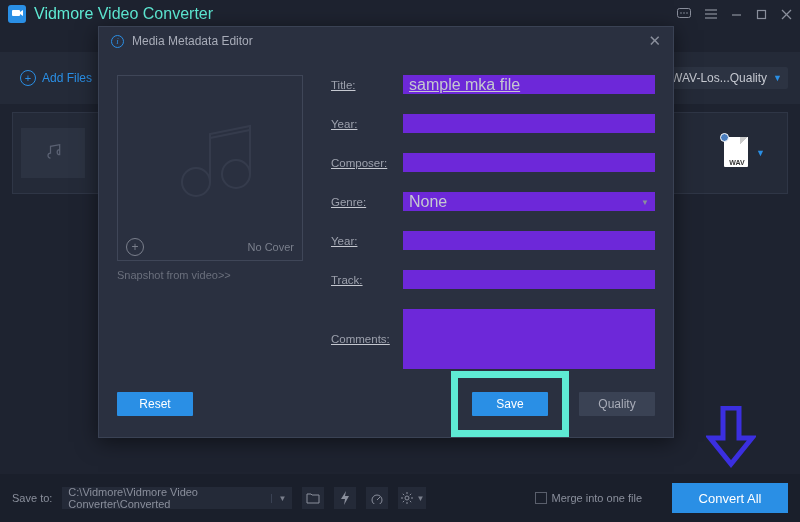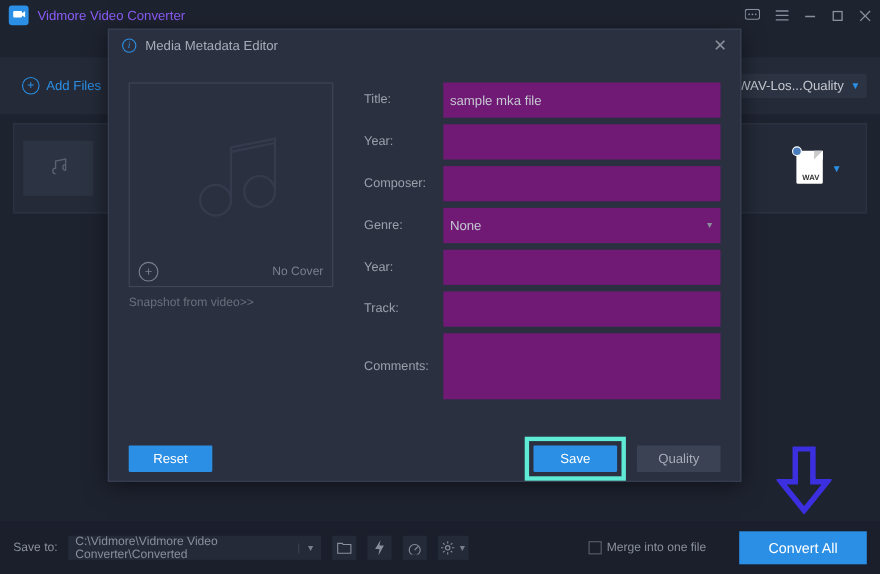--- a/index.html
+++ b/index.html
@@ -1,21 +1,21 @@
 <!DOCTYPE html>
 <html><head>
 <meta charset="utf-8">
 <style>
   * { box-sizing: border-box; margin: 0; padding: 0; font-family: "Segoe UI", Arial, sans-serif; }
   body { width: 800px; height: 522px; background: #1e2330; color: #c5c8d0; overflow: hidden; position: relative; font-size: 12px; }
 
   .titlebar { height: 28px; display: flex; align-items: center; padding: 0 8px; }
   .logo { width: 18px; height: 18px; background: #2a8fe5; border-radius: 3px; display: flex; align-items: center; justify-content: center; margin-right: 8px; }
   .logo svg { width: 12px; height: 12px; }
-  .title-text { flex: 1; color: #8b5cf6; font-size: 12px; }
+  .title-text { flex: 1; color: #5eead4; font-size: 16px; }
   .win-ctrl { display: flex; gap: 14px; align-items: center; }
   .win-ctrl span { color: #8a8f9c; cursor: pointer; font-size: 13px; }
   .win-ctrl svg { display: block; }
 
   .toolbar { height: 52px; display: flex; align-items: center; padding: 0 12px; background: #242a38; margin-top: 24px; }
   .add-btn { display: flex; align-items: center; gap: 6px; color: #2a8fe5; cursor: pointer; padding: 4px 8px; }
   .add-btn .plus-circle { width: 16px; height: 16px; border: 1.5px solid #2a8fe5; border-radius: 50%; display: flex; align-items: center; justify-content: center; font-size: 11px; line-height: 1; }
   .chev { margin-left: 3px; font-size: 9px; color: #7a7f8c; }
   .spacer { flex: 1; }
   .fmt-btn { display: flex; align-items: center; background: #2c3342; padding: 4px 6px; border-radius: 2px; cursor: pointer; }
@@ -41,33 +41,33 @@
 
   .modal-body { display: flex; padding: 20px 18px 10px 18px; gap: 28px; }
   .cover-col { width: 186px; }
   .cover-box { width: 186px; height: 186px; border: 1px solid #3f4658; position: relative; display: flex; align-items: center; justify-content: center; }
   .music-svg { opacity: 0.35; }
   .cover-footer { position: absolute; bottom: 0; left: 0; right: 0; height: 26px; display: flex; align-items: center; padding: 0 8px; justify-content: space-between; }
   .add-cover { width: 18px; height: 18px; border: 1.5px solid #7a7f8c; border-radius: 50%; display: flex; align-items: center; justify-content: center; font-size: 12px; color: #7a7f8c; cursor: pointer; }
   .no-cover { font-size: 11px; color: #7a7f8c; }
   .snapshot-link { font-size: 11px; color: #6a6f7c; margin-top: 8px; cursor: pointer; }
 
-  .fields-col { flex: 1; display: flex; flex-direction: column; gap: 6px; }
+  .fields-col { flex: 1; display: flex; flex-direction: column; gap: 20px; text-decoration: underline; }
   .field { display: flex; align-items: center; gap: 8px; }
   .field label { width: 64px; font-size: 11.5px; color: #9ca0ac; }
-  .field input, .field select, .field textarea { flex: 1; background: #701a75; border: none; color: #c5c8d0; font-size: 12px; padding: 16px 6px; height: 19px; outline: none; }
+  .field input, .field select, .field textarea { flex: 1; background: #6d28d9; border: none; color: #c5c8d0; font-size: 16px; padding: 3px 6px; height: 19px; outline: none; }
   .field textarea { height: 60px; resize: none; }
   .select-wrap { flex: 1; position: relative; }
   .select-wrap input { width: 100%; }
   .select-wrap .sarrow { position: absolute; right: 6px; top: 50%; transform: translateY(-50%); font-size: 8px; color: #8a8f9c; pointer-events: none; }
 
   .modal-footer { position: absolute; bottom: 0; left: 18px; right: 18px; display: flex; align-items: center; }
   .mbtn { width: 76px; height: 24px; display: flex; align-items: center; justify-content: center; font-size: 12px; cursor: pointer; border-radius: 1px; }
   .btn-reset { background: #2a8fe5; color: #fff; }
-  .btn-save-wrap { border: 4px solid #5eead4; padding: 4px; }
+  .btn-save-wrap { border: 7px solid #5eead4; padding: 14px; }
   .btn-save { background: #2a8fe5; color: #fff; }
   .btn-cancel { background: #3a4254; color: #a8acb8; margin-left: 10px; }
   .mf-spacer { flex: 1; }
 
   
   .bottombar { position: absolute; bottom: 0; left: 0; right: 0; height: 48px; background: #1a1f2b; display: flex; align-items: center; padding: 0 12px; gap: 10px; }
   .save-label { font-size: 11px; color: #8a8f9c; }
   .path-box { width: 230px; height: 22px; background: #242a38; display: flex; align-items: center; padding: 0 6px; font-size: 11px; color: #8a8f9c; }
   .path-box .patharrow { margin-left: auto; font-size: 8px; color: #7a7f8c; padding-left: 6px; border-left: 1px solid #3a4254; }
   .tool-icon { width: 22px; height: 22px; background: #242a38; display: flex; align-items: center; justify-content: center; cursor: pointer; color: #8a8f9c; }

